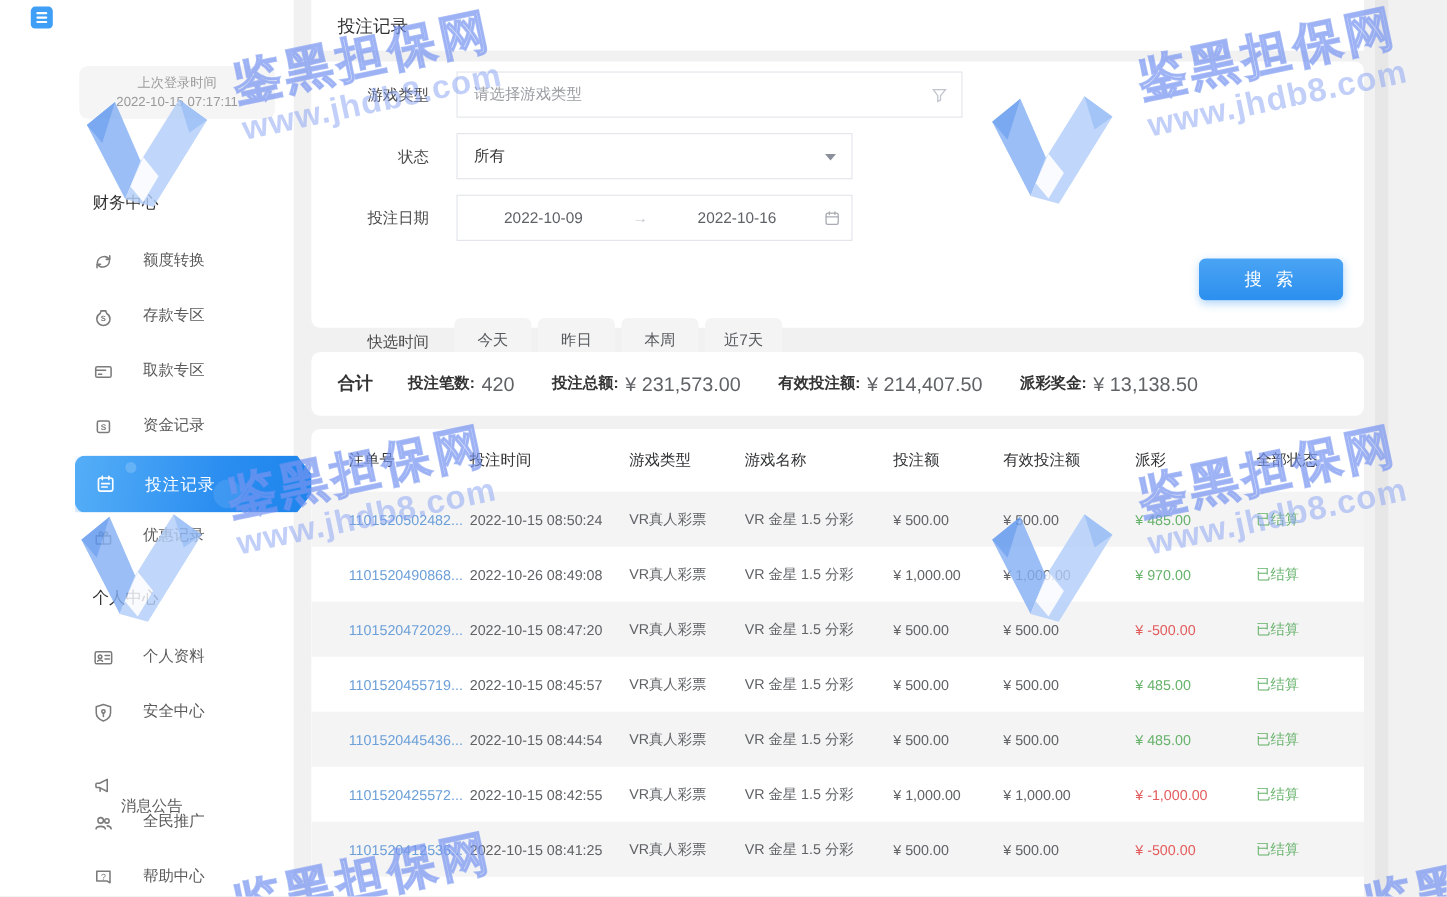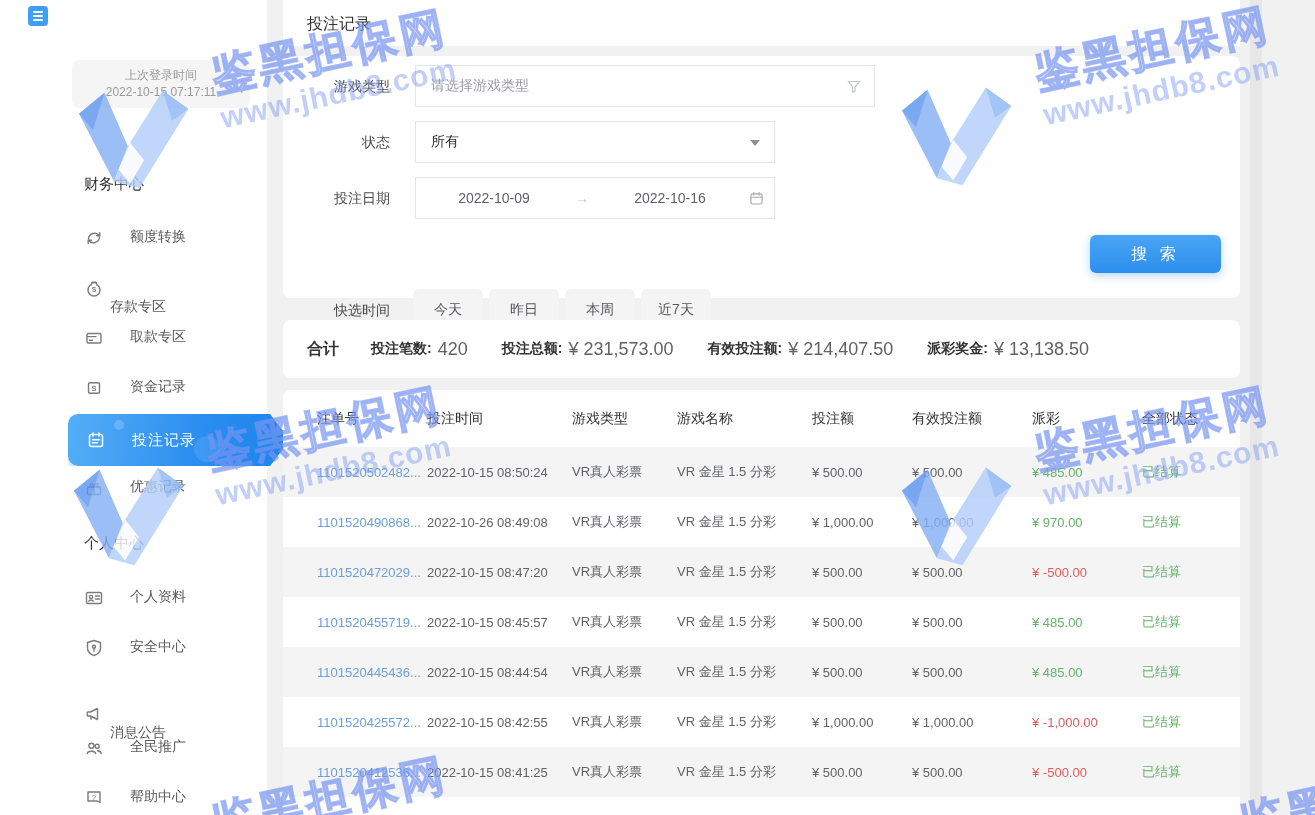--- a/index.html
+++ b/index.html
@@ -109,21 +109,21 @@
     <span class="ic">
         <svg viewBox="0 0 20 20" width="20" height="20">
           <path d="M4.5 11a6 6 0 0 1 11-3"></path>
           <path d="M15.8 4.6v3.2h-3.2"></path>
           <path d="M15.5 9a6 6 0 0 1-11 3"></path>
           <path d="M4.2 15.4v-3.2h3.2"></path>
         </svg>
       </span>
     <span class="lb">额度转换</span>
   </div>
-  <div class="side-item" style="top:278px;flex-direction:column;">
+  <div class="side-item" style="top:278px;">
     <span class="ic">
         <svg viewBox="0 0 20 20" width="20" height="20">
           <path d="M8 4.5h4L13 7c1.8 1 3 2.9 3 5a6 6 0 0 1-12 0c0-2.1 1.2-4 3-5z"></path>
           <path d="M8 4.5h4"></path>
           <text x="10" y="13.6" font-size="7" text-anchor="middle" fill="#7b7b7b" stroke="none" font-weight="bold">S</text>
         </svg>
       </span>
     <span class="lb">存款专区</span>
   </div>
   <div class="side-item" style="top:328px;">

